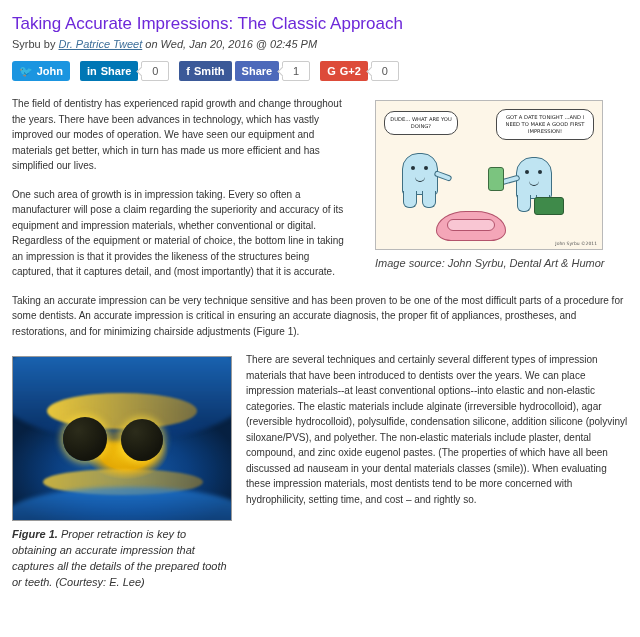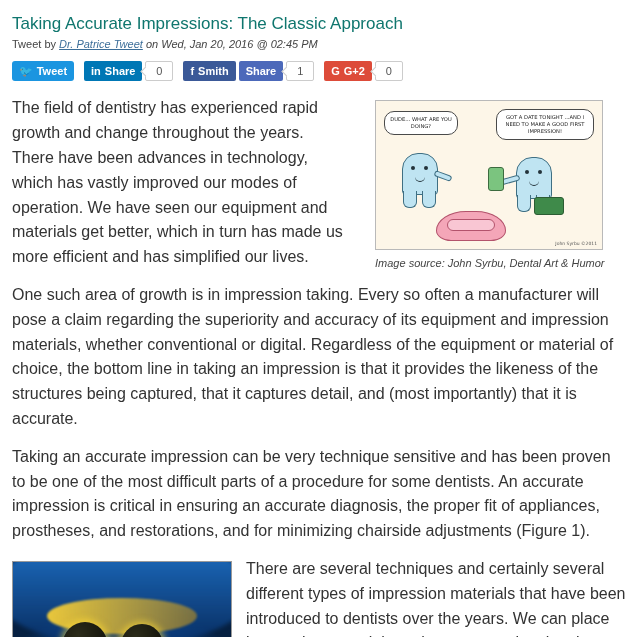--- a/index.html
+++ b/index.html
@@ -14,21 +14,21 @@
     color: #333333;
     overflow: hidden;
   }
   .page {
     width: 640px;
     padding: 10px 12px 0 12px;
     box-sizing: border-box;
   }
   .title {
     font-size: 17px;
-    color: #0f766e;
+    color: #6d28d9;
     font-weight: normal;
     margin: 4px 0 4px 0;
     line-height: 1.2;
   }
   .byline {
     font-size: 11px;
     color: #444444;
     margin-bottom: 10px;
   }
   .byline a {
@@ -96,21 +96,21 @@
     width: 6px;
     height: 6px;
     background: #ffffff;
     border-left: 1px solid #cccccc;
     border-bottom: 1px solid #cccccc;
     transform: rotate(45deg);
   }
 
   
   p.body {
-    font-size: 16px;
+    font-size: 10px;
     line-height: 1.55;
     margin: 0 0 13px 0;
     color: #333333;
     text-align: left;
   }
 
   
   .comic-wrap {
     float: right;
     width: 253px;
@@ -254,32 +254,32 @@
   .clear { clear: both; }
 </style>
 </head>
 <body>
 
 <div class="page">
 
   <h1 class="title">Taking Accurate Impressions: The Classic Approach</h1>
 
   <div class="byline">
-    <span>Tweet by</span>
+    <span>Syrbu by</span>
     <a href="#">Dr. Patrice Tweet</a>
     <span class="meta-italic">on</span>
     <span class="meta-italic">Wed, Jan 20, 2016 @ 02:45 PM</span>
   </div>
 
   <div class="social-bar">
 
     <div class="social-group">
       <div class="btn btn-twitter">
         <span class="glyph">🐦</span>
-        <span>Tweet</span>
+        <span>John</span>
       </div>
     </div>
 
     <div class="social-group">
       <div class="btn btn-linkedin">
         <span class="glyph">in</span>
         <span>Share</span>
       </div>
       <div class="count-box">0</div>
     </div>

